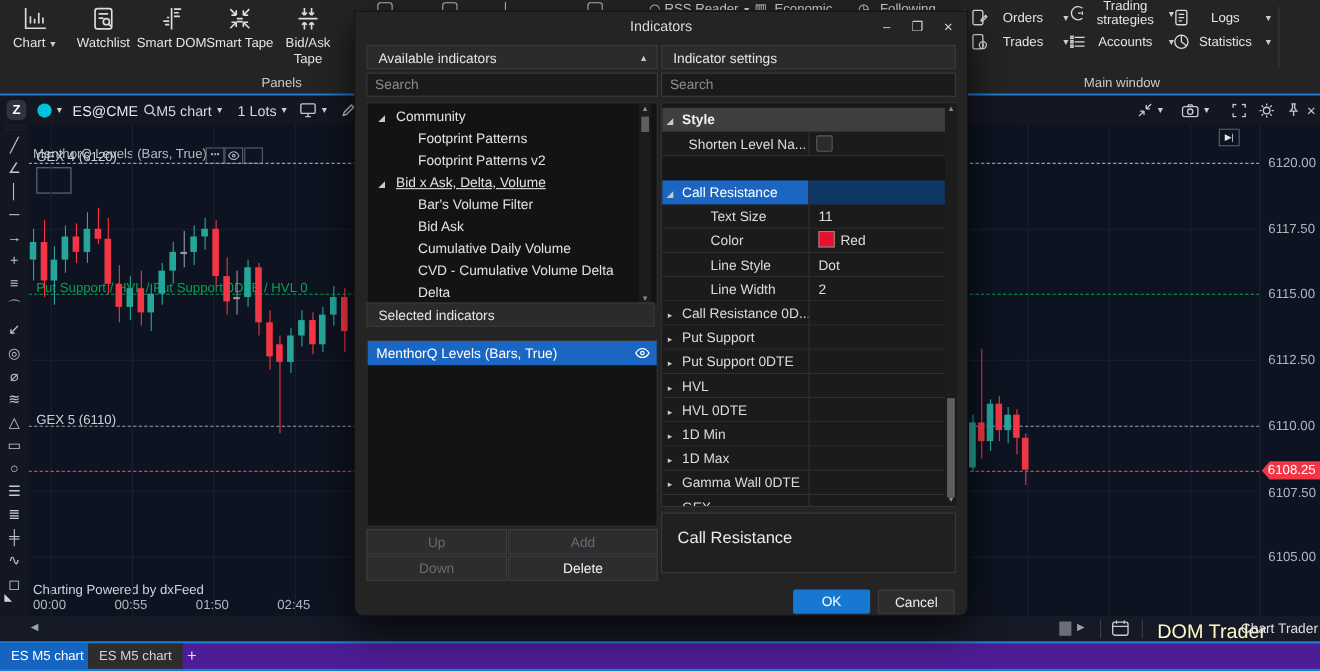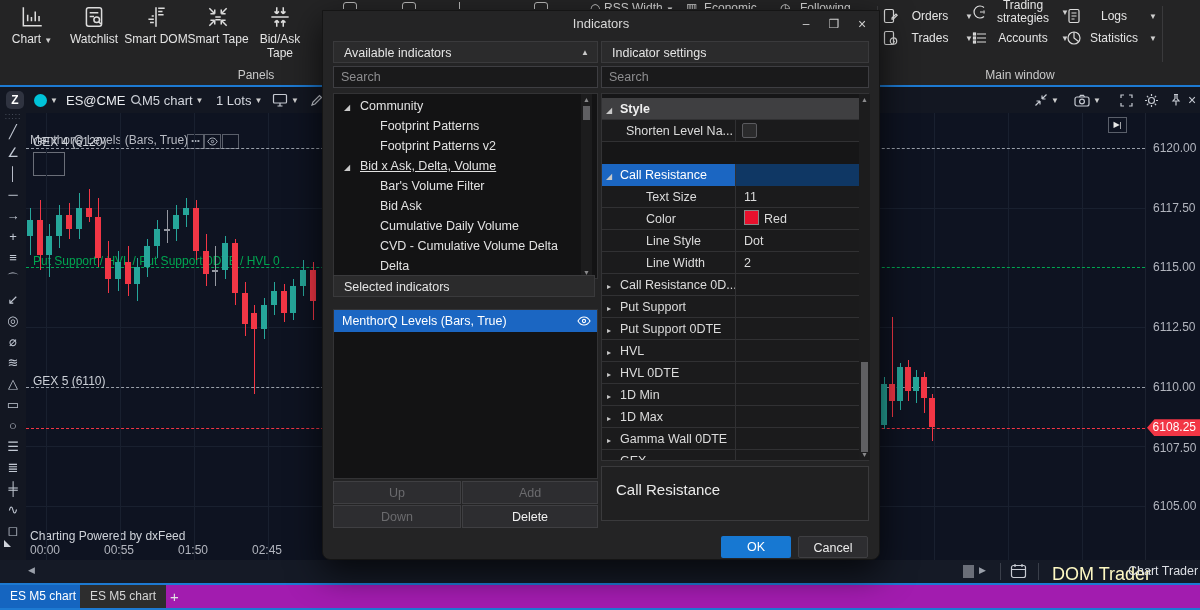--- a/index.html
+++ b/index.html
@@ -39,21 +39,21 @@
   .tlab{position:absolute;top:430px;font-size:12px;color:#b2b5be;}
   .ind-row{position:absolute;left:4px;top:20px;font-size:12px;color:#b7bac2;white-space:nowrap;}
   .mini-box{position:absolute;top:21px;width:15px;height:13px;border:1px solid #5a5f6a;color:#aab0ba;
             font-size:8px;line-height:11px;text-align:center;cursor:pointer;}
   .price-tag{position:absolute;left:1px;width:53px;height:17px;background:#f23645;color:#fff;font-size:12px;
              line-height:17px;text-align:right;padding-right:4px;box-sizing:border-box;
              clip-path:polygon(0 50%,14% 0,100% 0,100% 100%,14% 100%);}
   .jumpbox{position:absolute;left:1082px;top:4px;width:17px;height:14px;border:1px solid #5a5f6a;color:#e8e8e8;
            font-size:8px;line-height:13px;text-align:center;cursor:pointer;}
   .chart-footer{position:absolute;top:560px;left:0;width:1200px;height:23px;background:#151a26;color:#c9ccd3;}
-  .tabbar{position:absolute;top:583px;left:0;width:1200px;height:27px;background:#a21caf;
+  .tabbar{position:absolute;top:583px;left:0;width:1200px;height:27px;background:#4c1d95;
           border-top:2px solid #1d7ad2;border-bottom:2px solid #1d7ad2;box-sizing:border-box;}
   .tab{position:absolute;top:0;height:23px;line-height:23px;padding:0 10px;font-size:12px;cursor:pointer;}
   
   .dialog{position:absolute;left:322px;top:10px;width:558px;height:550px;background:#242425;
           border:1px solid #151515;border-radius:0 0 8px 8px;box-shadow:0 12px 34px rgba(0,0,0,.7);box-sizing:border-box;}
   .dlg-title{position:absolute;top:0;left:0;width:100%;height:26px;line-height:26px;text-align:center;
              font-size:13px;color:#d8d8d8;}
   .dlg-btn{position:absolute;top:4px;width:22px;height:18px;text-align:center;line-height:18px;color:#cfcfcf;
            font-size:12px;cursor:pointer;}
   .sec-head{position:absolute;height:22px;line-height:22px;background:#2b2b2c;border:1px solid #3a3a3c;
@@ -135,21 +135,21 @@
       <div class="rb-label"><span>Bid/Ask Tape</span></div>
     </div>
     <div class="group-caption" style="left:226px;width:60px;text-align:center">Panels</div>
 
     <div class="topstrip">
       <div class="ts-ic" style="left:21px"></div>
       <div class="ts-ic" style="left:80px"></div>
       <div class="abs" style="left:137px;top:2px;width:1px;height:10px;background:#b9b9b9"></div>
       <div class="ts-ic" style="left:212px"></div>
       <div class="ts-tx" style="left:268px">◠</div>
-      <div class="ts-tx" style="left:282px"><span>RSS Width</span> <span style="font-size:8px">▼</span></div>
+      <div class="ts-tx" style="left:282px"><span>RSS Reader</span> <span style="font-size:8px">▼</span></div>
       <div class="ts-tx" style="left:364px">▥</div>
       <div class="ts-tx" style="left:382px">Economic</div>
       <div class="ts-tx" style="left:458px">◷</div>
       <div class="ts-tx" style="left:478px">Following</div>
     </div>
 
     <div class="rb2" style="left:882px;top:6px">
       <svg width="16" height="16" viewBox="0 0 16 16" fill="none" stroke="#dcdcdc" stroke-width="1.2">
           <rect x="2.5" y="1.5" width="9" height="13" rx="1.5"></rect>
           <path d="M10 10l4-4 1.2 1.2-4 4H10z"></path>

